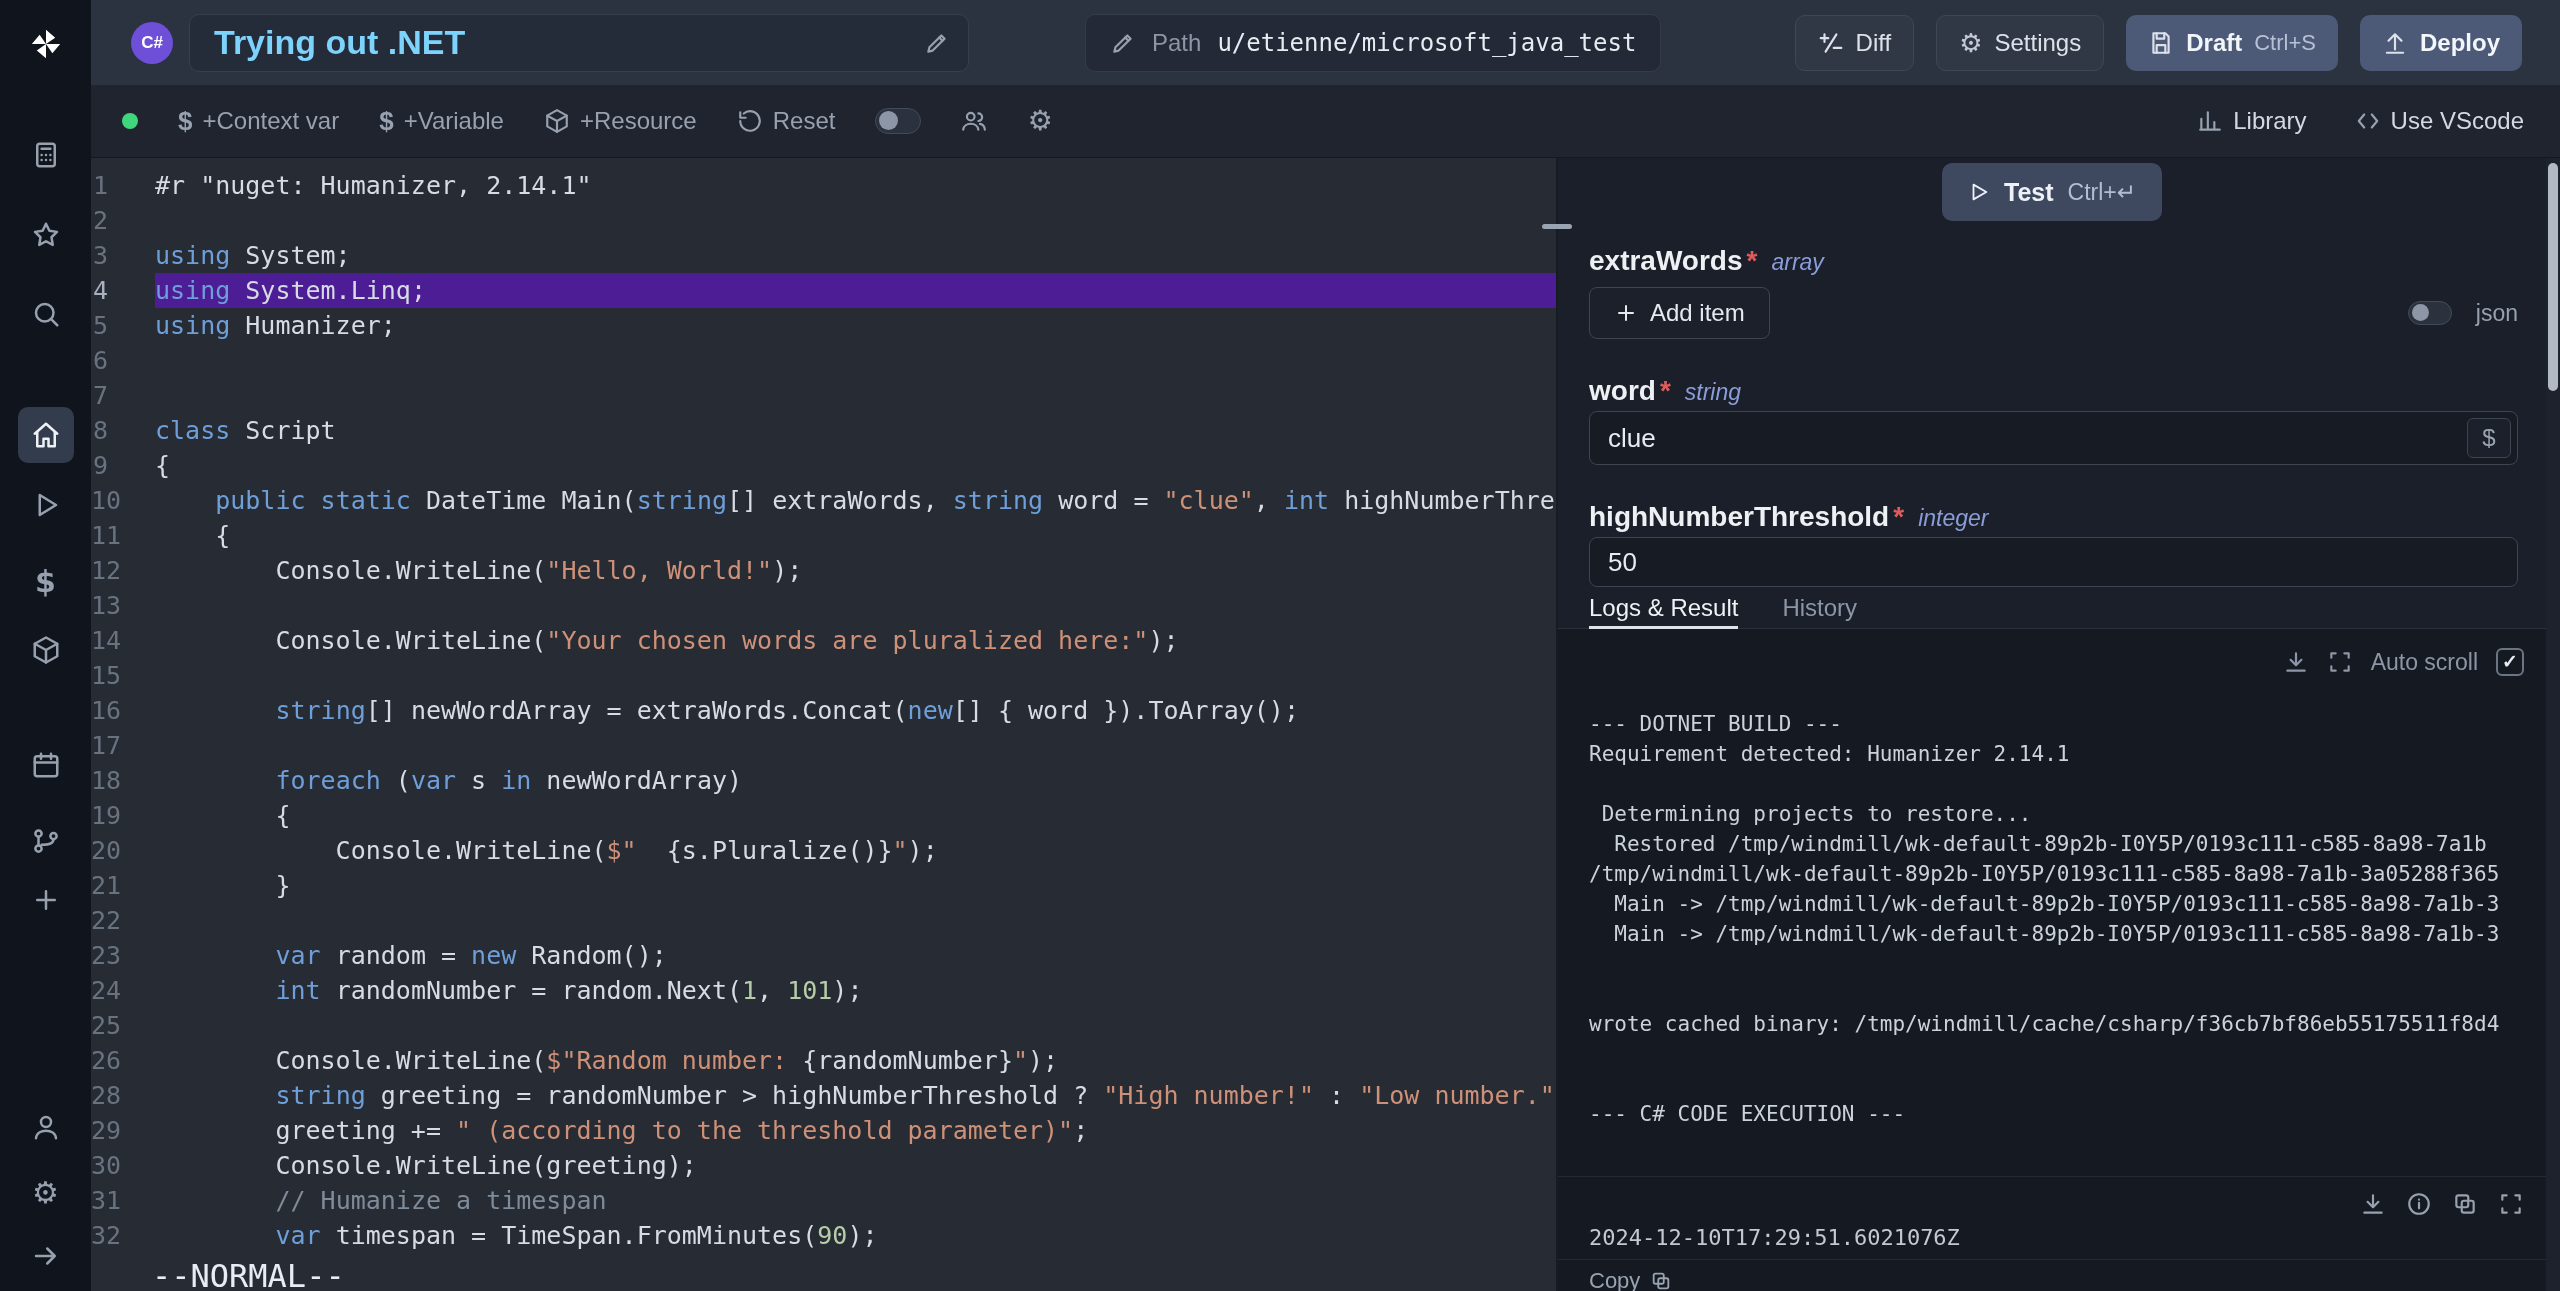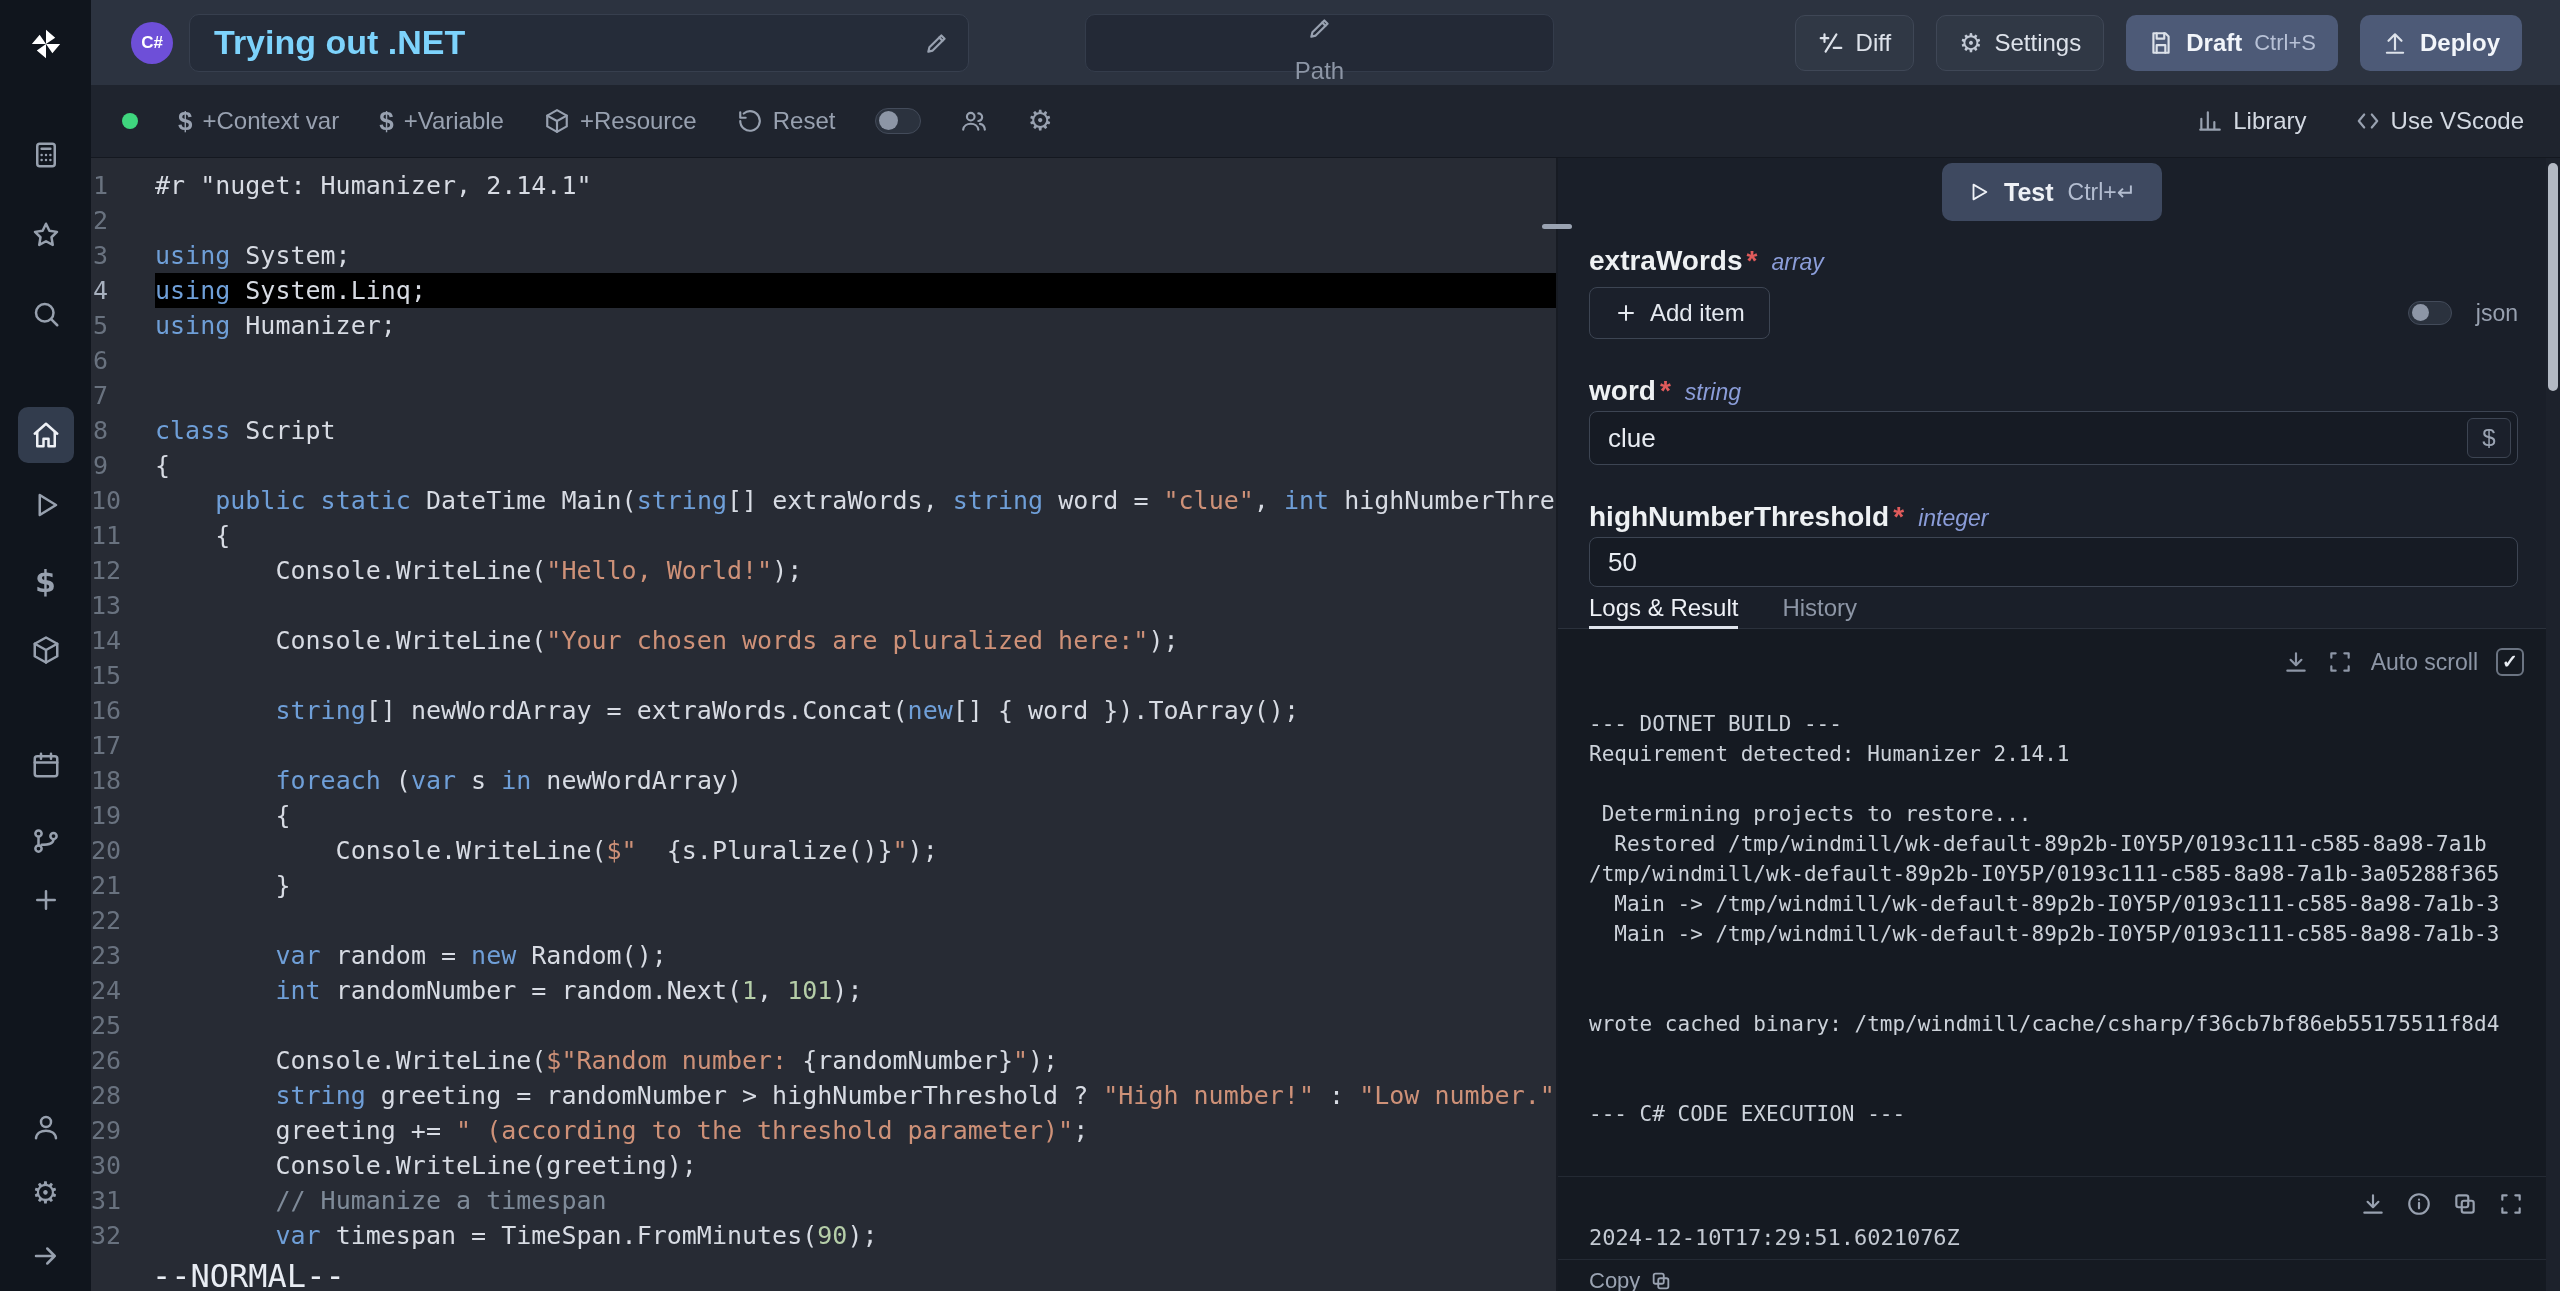--- a/index.html
+++ b/index.html
@@ -23,21 +23,21 @@
 
   
   .hd { height:85px; flex:none; background:#2c3340; display:flex; align-items:center; padding:0 38px 0 40px; }
   .lang-logo { width:42px; height:42px; border-radius:50%; background:#6e4fd8; color:#fff; font-weight:bold;
     font-size:17px; display:flex; align-items:center; justify-content:center; flex:none; margin-right:16px; }
   .title-box { width:780px; height:58px; background:#252c39; border:1px solid #373f4e; border-radius:10px;
     display:flex; align-items:center; padding:0 18px 0 24px; }
   .title-box .title { flex:1; font-size:34px; font-weight:600; color:#7dd3fc; white-space:nowrap; overflow:hidden; }
   .hd .ic, .tb .ic { width:26px; height:26px; color:#98a1b0; }
   .path-chip { margin-left:116px; height:58px; background:#232936; border:1px solid #343c4b; border-radius:10px;
-    display:flex; align-items:center; gap:16px; padding:0 24px;flex-direction:column; }
+    display:flex; align-items:center; gap:16px; padding:0 24px; }
   .path-chip .lbl { color:#8d96a6; font-size:24px; }
   .path-chip .val { font-family:"DejaVu Sans Mono", monospace; font-size:24px; color:#e8ecf2; }
   .hd-spacer { flex:1; }
   .btn { height:56px; border-radius:10px; display:flex; align-items:center; gap:12px; padding:0 22px;
     font-size:24px; cursor:pointer; border:none; white-space:nowrap; }
   .btn-ghost { background:#303845; border:1px solid #3f4756; color:#dde2ea; margin-left:22px; }
   .btn-solid { background:#4d5a77; color:#f2f5fa; font-weight:600; margin-left:22px; }
   .btn .sc { color:#b7c1d6; font-weight:400; font-size:22px; }
   .btn .ic { color:#dde2ea; }
   .btn-ghost .glyph { font-size:26px; color:#c3cad6; }
@@ -56,21 +56,21 @@
 
   
   .ct-row { flex:1; display:flex; min-height:0; position:relative; }
 
   
   .editor { width:1465px; flex:none; background:#272b34; padding-top:10px; position:relative; overflow:hidden; }
   .cl { display:flex; height:35px; line-height:35px; font-family:"DejaVu Sans Mono", monospace; font-size:25px; }
   .ln { width:64px; flex:none; text-align:right; padding-right:47px; color:#69727f; }
   .cl.hl .ln { color:#a8b1bf; }
   .ct { flex:1; white-space:pre; overflow:hidden; }
-  .cl.hl .ct { background:#000000; }
+  .cl.hl .ct { background:#4c1d95; }
   .tk-p { color:#d7dbe3; } .tk-k { color:#6f9fd8; } .tk-s { color:#ce9178; }
   .tk-n { color:#b5cea8; } .tk-c { color:#7f8b99; }
   .vim { position:absolute; left:61px; bottom:-4px; font-family:"DejaVu Sans Mono", monospace;
     font-size:32px; color:#e8ecf3; z-index:5; }
 
   .divider { width:2px; flex:none; background:#171b23; position:relative; }
   .handle { position:absolute; top:66px; left:-14px; width:30px; height:5px; border-radius:3px; background:#9aa3b2; z-index:6; }
 
   
   .panel { width:988px; flex:none; background:#1a1f29; display:flex; flex-direction:column; min-height:0; }

